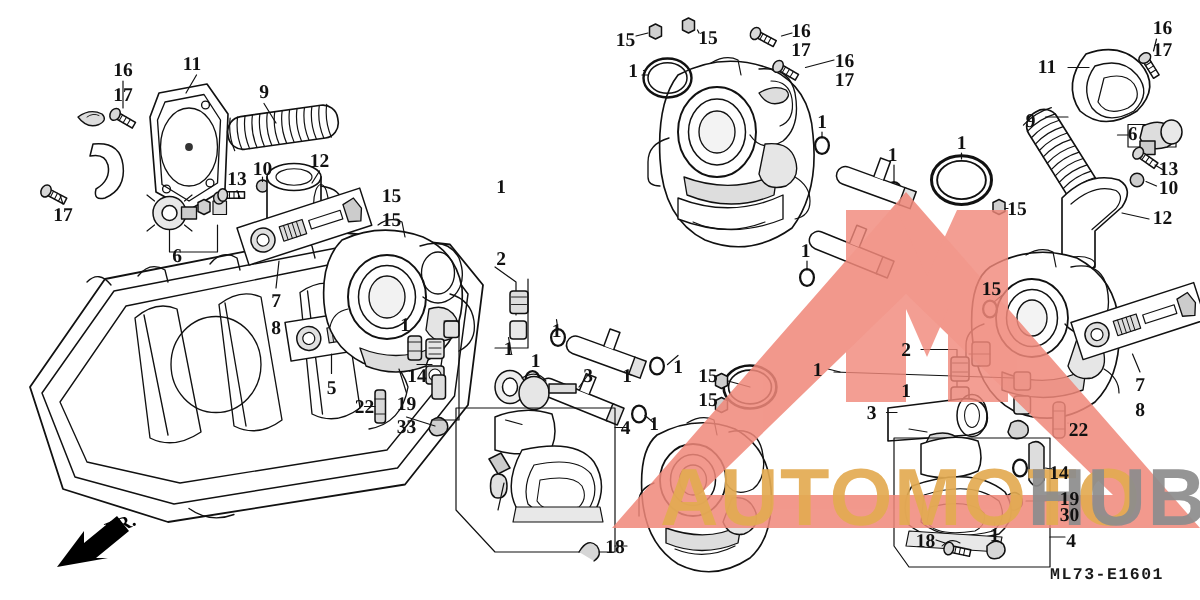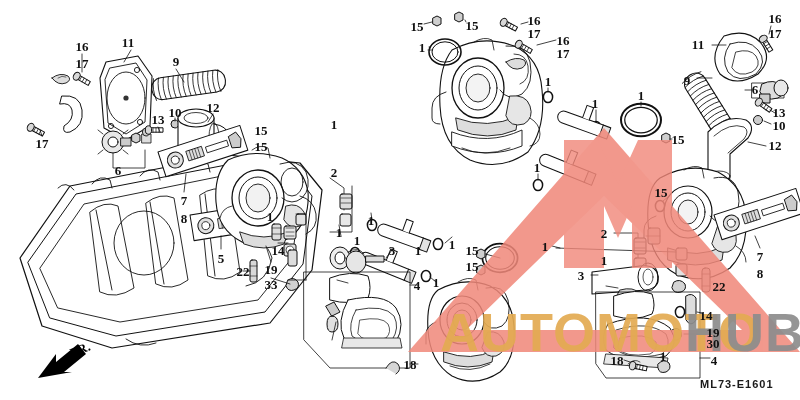--- a/index.html
+++ b/index.html
@@ -7,21 +7,21 @@
   body{font-family:"Liberation Sans",sans-serif;}
   #stage{position:relative;width:800px;height:400px;background:#ffffff;overflow:hidden;}
   #art{position:absolute;left:0;top:0;width:800px;height:400px;}
   .lbl{position:absolute;font-family:"Liberation Serif",serif;font-weight:bold;font-size:13px;color:#111;
        line-height:1;white-space:nowrap;transform:translate(-50%,-50%);}
   #wm{position:absolute;left:0;top:0;width:800px;height:400px;pointer-events:none;}
   .wmtext{position:absolute;font-family:"Liberation Sans",sans-serif;font-weight:bold;
           font-size:54px;letter-spacing:1px;line-height:1;white-space:nowrap;}
   #wm-auto{left:440px;top:305px;color:#e3ab52;opacity:.92;}
   #wm-hub{left:685px;top:305px;color:#8d8d8d;opacity:.92;}
-  #code{position:absolute;left:700px;top:378px;font-family:Liberation Sans, sans-serif;
+  #code{position:absolute;left:700px;top:378px;font-family:Liberation Mono, monospace;
         font-size:11px;font-weight:bold;letter-spacing:1px;color:#1a1a1a;}
   #frlabel{position:absolute;left:70px;top:342px;font-family:"Liberation Serif",serif;
            font-weight:bold;font-size:13px;color:#000;transform:rotate(-22deg);}
 </style>
 </head>
 <body>
 
 <div id="stage">
 
   <svg id="art" viewBox="0 0 800 400" xmlns="http://www.w3.org/2000/svg">

